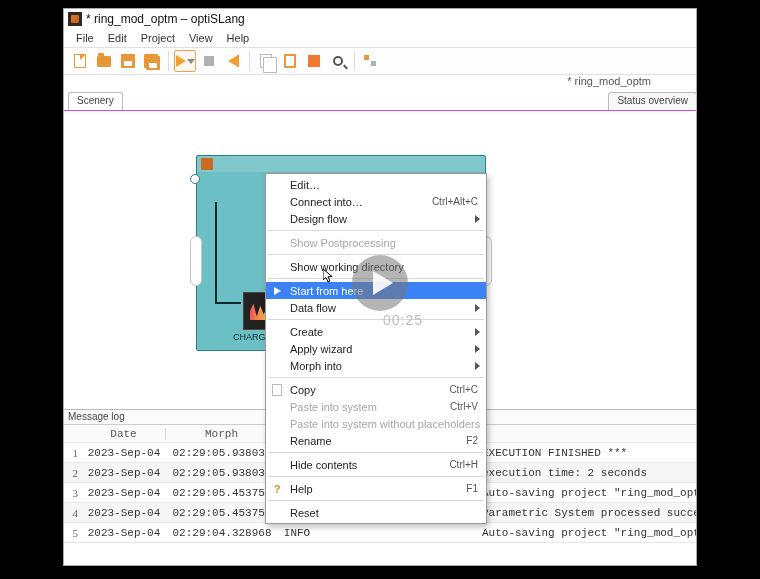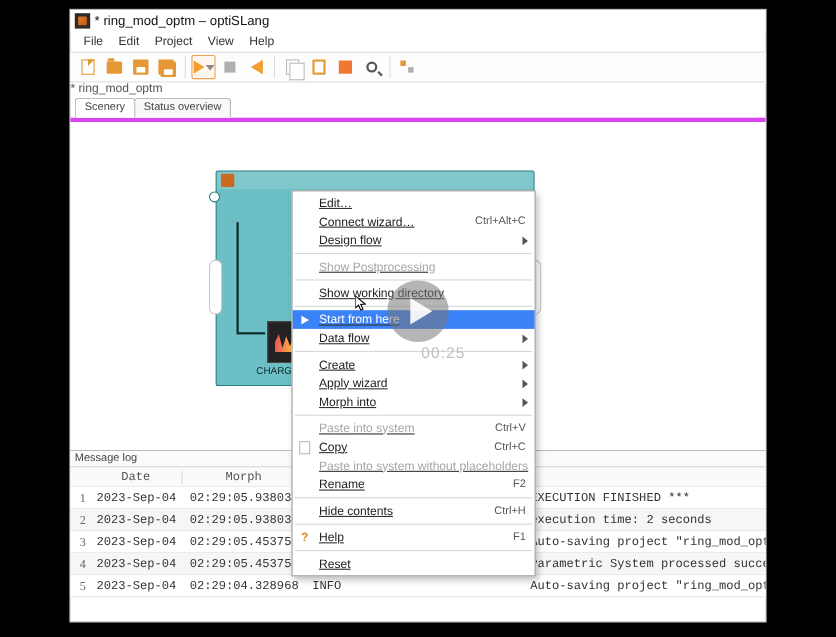--- a/index.html
+++ b/index.html
@@ -34,38 +34,38 @@
   .copy-o{width:12px;height:14px;border:1px solid #bbb;background:#fff;position:relative;}
   .copy-o::after{content:"";position:absolute;left:2px;top:2px;width:12px;height:14px;border:1px solid #bbb;background:#fff;}
   .paste-o{width:12px;height:14px;background:#e79836;border-radius:1px;position:relative;}
   .paste-o::after{content:"";position:absolute;left:2px;top:2px;width:8px;height:10px;background:#fff;}
   .sq-o{width:12px;height:12px;background:#f07830;}
   .mag-o{width:10px;height:10px;border:2px solid #555;border-radius:50%;position:relative;}
   .mag-o::after{content:"";position:absolute;left:8px;top:8px;width:5px;height:2px;background:#555;transform:rotate(45deg);}
   .tree-o{width:14px;height:12px;position:relative;}
   .tree-o::before{content:"";position:absolute;left:0;top:0;width:5px;height:5px;background:#e79836;}
   .tree-o::after{content:"";position:absolute;left:7px;top:6px;width:5px;height:5px;background:#b0b0b0;}
-  .path-bar { height:18px; color:#555; padding-right:64px; }
-  .tabstrip { height:18px; display:flex; align-items:flex-end; padding-left:4px; border-bottom:4px solid #d946ef; }
+  .path-bar { height:18px; color:#555; padding-right:45px; text-align:right; }
+  .tabstrip { height:18px; display:flex; align-items:flex-end; padding-left:4px; border-bottom:1px solid #d946ef;justify-content:space-between; }
   .tab { height:18px; padding:2px 8px 0 8px; border:1px solid #bbb; border-bottom:none; background:#f8f8f8; margin-right:-1px; border-radius:3px 3px 0 0; font-size:10px; color:#444;}
   .tab.active{ background:#fff; position:relative; z-index:1;}
   .canvas-area { position:relative; height:298px; background:#fff; overflow:hidden; }
   .node-box { position:absolute; left:132px; top:44px; width:290px; height:196px; background:#6cbfc4; border:1px solid #2b7e82; border-radius:2px; }
   .node-header{height:16px;background:rgba(255,255,255,0.15);display:flex;align-items:center;padding:0 4px;font-size:10px;color:#083438;}
   .node-cube{width:12px;height:12px;background:#c96a1e;margin-right:4px;border-radius:1px;}
   .in-port{position:absolute;left:-7px;top:18px;width:10px;height:10px;border-radius:50%;background:#fff;border:1px solid #2b7e82;}
   .wire{position:absolute;left:18px;top:46px;width:2px;height:100px;background:#0c2a2a;}
   .wire2{position:absolute;left:18px;top:146px;width:26px;height:2px;background:#0c2a2a;}
   .inner-node{position:absolute;left:46px;top:136px;width:48px;height:38px;background:#222;display:flex;align-items:center;justify-content:center;border:1px solid #50413a;}
   .wave-o{width:34px;height:18px;background:linear-gradient(90deg,#e55,#fb4,#4c9);clip-path:polygon(0 50%,10% 10%,20% 80%,30% 20%,40% 70%,50% 30%,60% 60%,70% 40%,80% 55%,90% 45%,100% 50%,100% 100%,0 100%);}
   .inner-cap{position:absolute;left:36px;top:176px;font-size:9px;color:#0c2a2a;}
   .left-handle,.right-handle{position:absolute;top:80px;width:12px;height:50px;background:#fff;border:1px solid #c8c8c8;border-radius:6px;}
   .left-handle{left:-7px;} .right-handle{right:-7px;}
   
-  .ctx { position:absolute; left:265px; top:173px; width:222px; background:#fff; border:1px solid #9a9a9a; box-shadow:2px 3px 6px rgba(0,0,0,.25); padding:2px 0; z-index:30;text-decoration:underline; }
+  .ctx { position:absolute; left:265px; top:173px; width:222px; background:#fff; border:1px solid #9a9a9a; box-shadow:2px 3px 6px rgba(0,0,0,.25); padding:2px 0; z-index:30; }
   .ctx .row{height:17px;display:flex;align-items:center;padding:0 6px 0 24px;position:relative;white-space:nowrap;font-size:11px;color:#222;}
   .ctx .row.hl{background:#3b82f6;color:#fff;}
   .ctx .row.dis{color:#a7a7a7;}
   .ctx .sep{height:1px;background:#d8d8d8;margin:3px 2px;}
   .ctx .sub::after{content:"";position:absolute;right:6px;top:5px;width:0;height:0;border-left:5px solid #555;border-top:4px solid transparent;border-bottom:4px solid transparent;}
   .ctx .kb{position:absolute;right:8px;color:#555;font-size:10px;}
   .ctx .ic{position:absolute;left:4px;top:2px;width:14px;height:14px;display:flex;align-items:center;justify-content:center;font-size:11px;}
   .help-q{color:#d88b1e;font-weight:bold;}
   .copy-ic{width:10px;height:12px;border:1px solid #bbb;background:#fff;}
   .play-ic{width:0;height:0;border-left:7px solid #3b9eff;border-top:4px solid transparent;border-bottom:4px solid transparent;}
@@ -250,51 +250,51 @@
             <div class="cell c6"></div>
             <div class="cell c7">Auto-saving project "ring_mod_optm"</div>
           </div>
         </div>
     </div>
   </div>
 
   <div class="ctx">
     <div class="row">Edit…</div>
     <div class="row">
-        <span>Connect wizard…</span>
+        <span>Connect into…</span>
         <span class="kb">Ctrl+Alt+C</span>
       </div>
     <div class="row sub">Design flow</div>
     <div class="sep"></div>
     <div class="row dis">Show Postprocessing</div>
     <div class="sep"></div>
     <div class="row">Show working directory</div>
     <div class="sep"></div>
     <div class="row hl">
         <span class="ic">
           <span class="play-ic"></span>
         </span>
         <span>Start from here</span>
       </div>
     <div class="row sub">Data flow</div>
     <div class="sep"></div>
     <div class="row sub">Create</div>
     <div class="row sub">Apply wizard</div>
     <div class="row sub">Morph into</div>
     <div class="sep"></div>
-    <div class="row dis">
-        <span>Paste into system</span>
-        <span class="kb">Ctrl+V</span>
-      </div>
     <div class="row">
         <span class="ic">
           <span class="copy-ic"></span>
         </span>
         <span>Copy</span>
         <span class="kb">Ctrl+C</span>
+      </div>
+    <div class="row dis">
+        <span>Paste into system</span>
+        <span class="kb">Ctrl+V</span>
       </div>
     <div class="row dis">Paste into system without placeholders</div>
     <div class="row">
         <span>Rename</span>
         <span class="kb">F2</span>
       </div>
     <div class="sep"></div>
     <div class="row">
         <span>Hide contents</span>
         <span class="kb">Ctrl+H</span>

